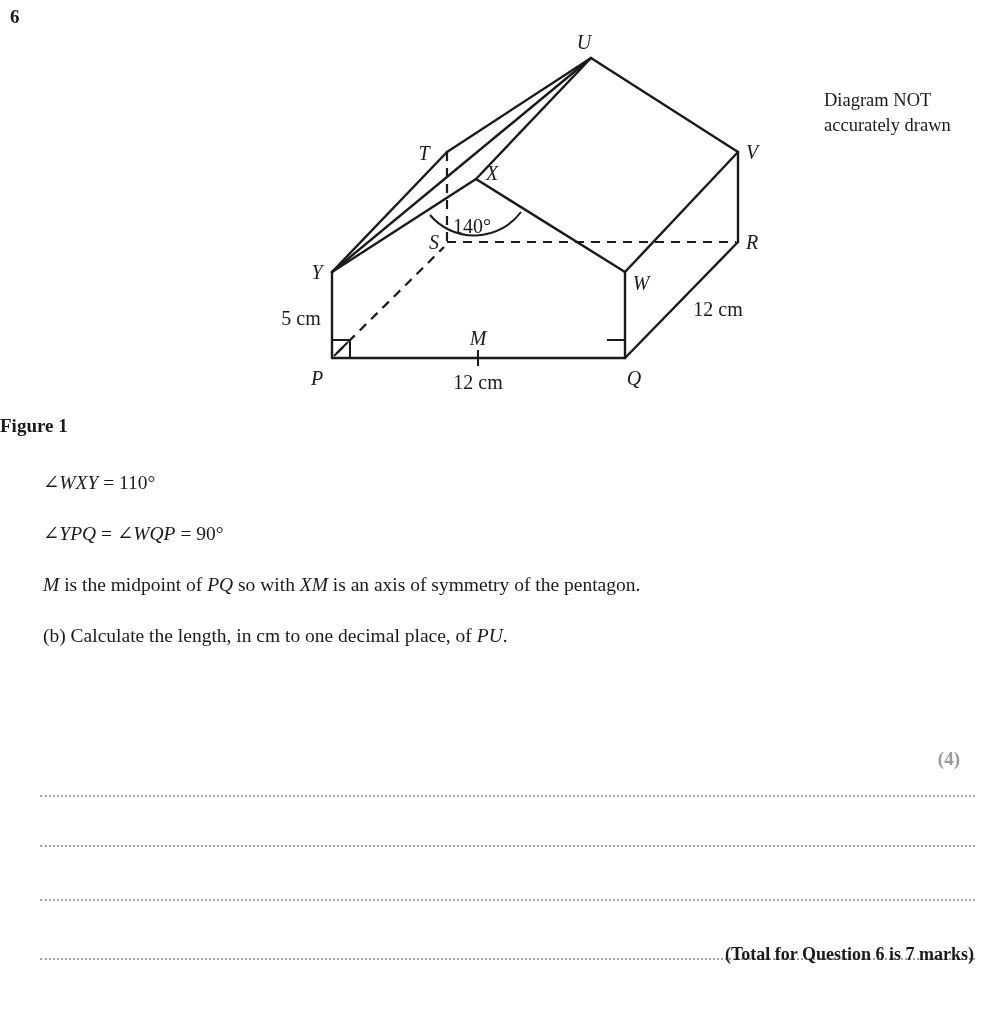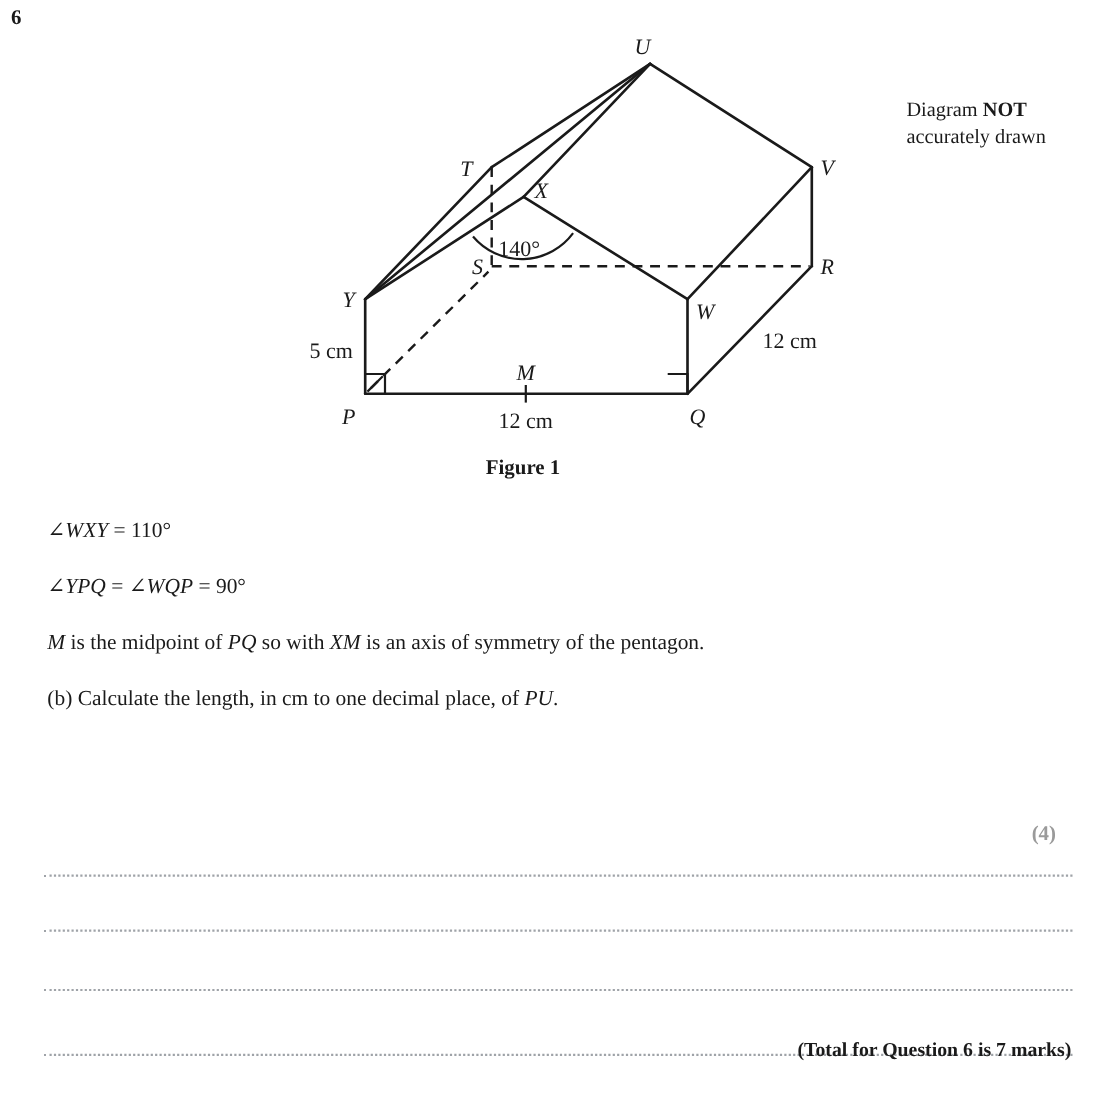--- a/index.html
+++ b/index.html
@@ -31,35 +31,34 @@
   }
   #not-accurate-note {
     position: absolute;
     left: 824px;
     top: 88px;
     font-size: 18.5px;
     line-height: 25px;
     text-align: left;
     white-space: nowrap;
   }
-  #not-accurate-note .bold { font-weight: bold; margin-top: 26px; }
+  #not-accurate-note .bold { font-weight: normal; margin-top: 26px; }
 
   #figure-area {
     position: absolute;
     left: 0px;
     top: 0px;
     width: 1007px;
     height: 400px;
   }
   #figure-caption {
     position: absolute;
     left: 0px;
     top: 415px;
     width: 951px;
-    text-align: center;
     font-size: 19px;
     font-weight: bold;
   }
 
   #body-text {
     position: absolute;
     left: 43px;
     top: 470px;
     width: 930px;
     font-size: 19.5px;

